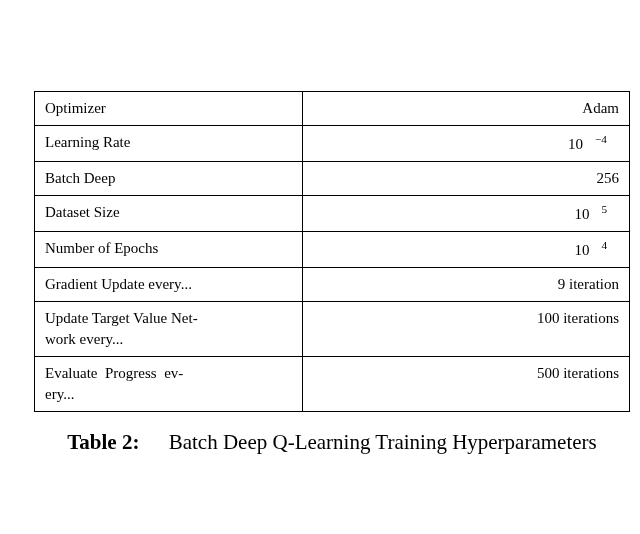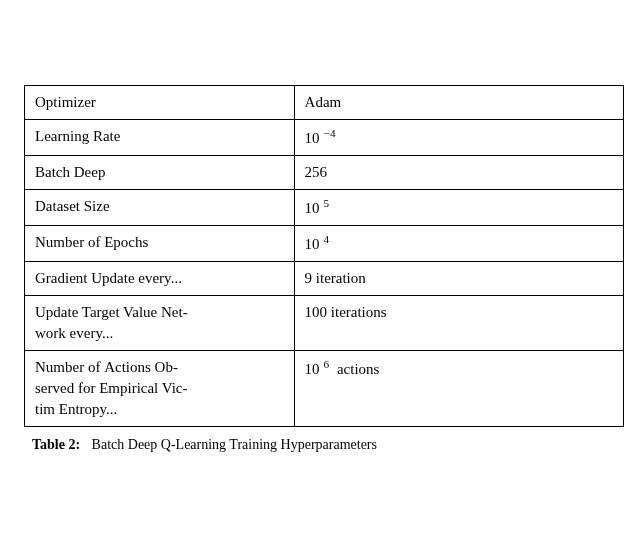--- a/index.html
+++ b/index.html
@@ -1,17 +1,17 @@
 <!DOCTYPE html>
 <html><head>
   <meta charset="utf-8">
   <style>
     * {
       margin: 0;
-      padding: 4px;
+      padding: 12px;
       box-sizing: border-box;
     }
 
     body {
       background: #fff;
       font-family: "Times New Roman", Times, serif;
       font-size: 15px;
       display: flex;
       justify-content: center;
       align-items: center;
@@ -36,30 +36,32 @@
       vertical-align: top;
       line-height: 1.4;
     }
 
     .col-left {
       width: 45%;
     }
 
     .col-right {
       width: 55%;
+      text-align: right;
     }
 
     sup {
       font-size: 0.75em;
       vertical-align: super;
     }
 
     .caption {
+      text-align: center;
       margin-top: 6px;
-      font-size: 14px;
+      font-size: 21px;
     }
 
     .caption-label {
       font-weight: bold;
     }
   </style>
 </head>
 <body>
 
 <div class="container">
@@ -95,23 +97,23 @@
       <tr>
         <td class="col-left">Gradient Update every...</td>
         <td class="col-right">9 iteration</td>
       </tr>
 
       <tr>
         <td class="col-left">Update Target Value Net-<br>work every...</td>
         <td class="col-right">100 iterations</td>
       </tr>
 
+      <tr>
+        <td class="col-left">Evaluate&nbsp;&nbsp;Progress&nbsp;&nbsp;ev-<br>ery...</td>
+        <td class="col-right">500 iterations</td>
+      </tr>
 
-      <tr>
-        <td class="col-left">Number&nbsp;of&nbsp;Actions&nbsp;Ob-<br>served for Empirical Vic-<br>tim Entropy...</td>
-        <td class="col-right">10<sup>6</sup> actions</td>
-      </tr>
     </tbody>
   </table>
   <div class="caption">
     <span class="caption-label">Table 2:</span><span> Batch Deep Q-Learning Training Hyperparameters</span>
   </div>
 </div>
 
 </body></html>

